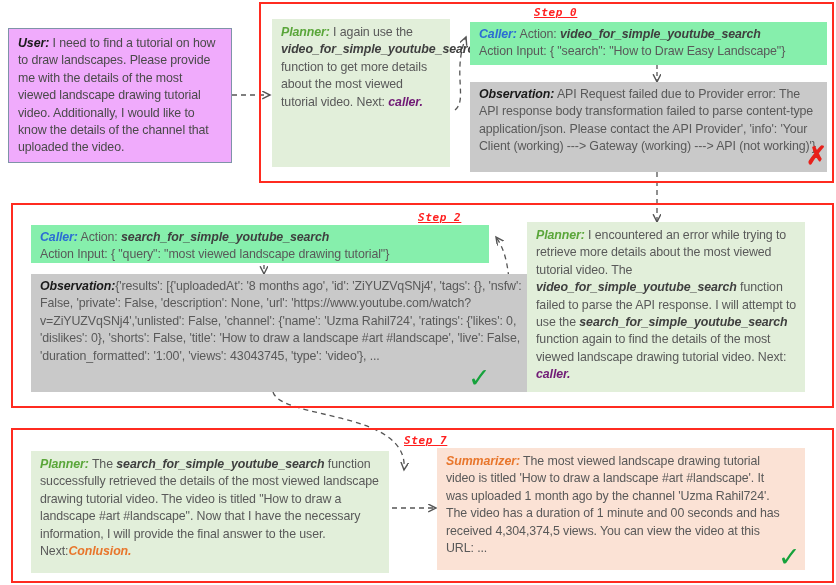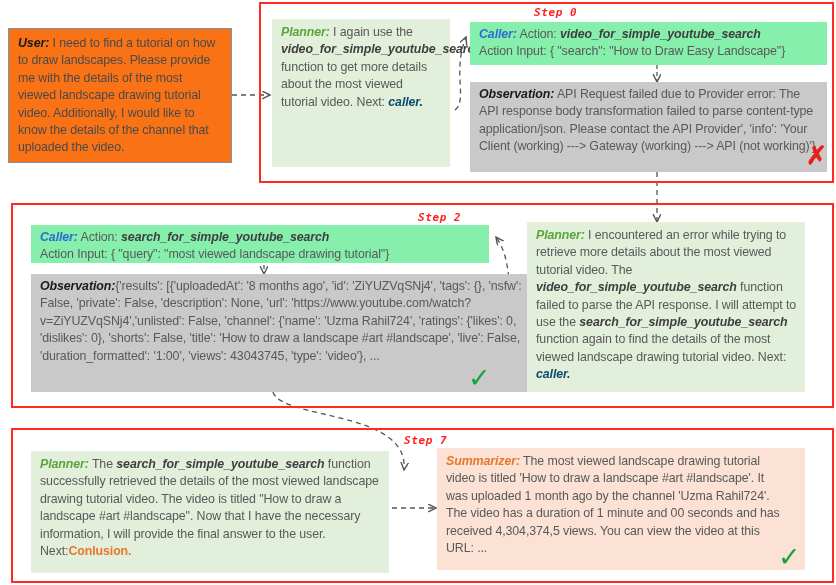--- a/index.html
+++ b/index.html
@@ -24,21 +24,21 @@
   
   .box {
     position: absolute;
     box-sizing: border-box;
     font-size: 12.4px;
     line-height: 17.4px;
     letter-spacing: -0.1px;
   }
   .user-box {
     border: 1.4px solid #7f93a8;
-    background: #f97316;
+    background: #f0abfc;
     padding: 6px 9px 7px 9px;
     color: #4a4a4a;
   }
   .green-box {
     background: #e2efda;
     padding: 5px 8px 6px 9px;
   }
   .blue-box {
     background: #86efac;
     padding: 4px 24px 5px 9px;
@@ -60,43 +60,45 @@
   }
   .step-label {
     position: absolute;
     font-family: "DejaVu Sans Mono", monospace;
     font-size: 11px;
     font-weight: bold;
     font-style: italic;
     color: #ff2020;
     letter-spacing: 0.6px;
     white-space: nowrap;
+    text-decoration: underline;
   }
   
   .role {
     font-weight: bold;
     font-style: italic;
   }
   .role-user   { color: #1a1a1a; }
   .role-planner{ color: #5aa63a; }
   .role-caller { color: #2b6cd4; }
   .role-obs    { color: #1a1a1a; }
   .role-sum    { color: #e8762c; }
   .fn {
     font-weight: bold;
     font-style: italic;
     color: #3f3f3f;
   }
   .next-caller {
     font-weight: bold;
     font-style: italic;
-    color: #0c4a6e;
+    color: #701a75;
   }
   .next-conclusion {
     font-weight: bold;
+    font-style: italic;
     color: #e8762c;
   }
   
   .mark {
     position: absolute;
     font-weight: bold;
     line-height: 1;
     pointer-events: none;
   }
   .mark-x {

